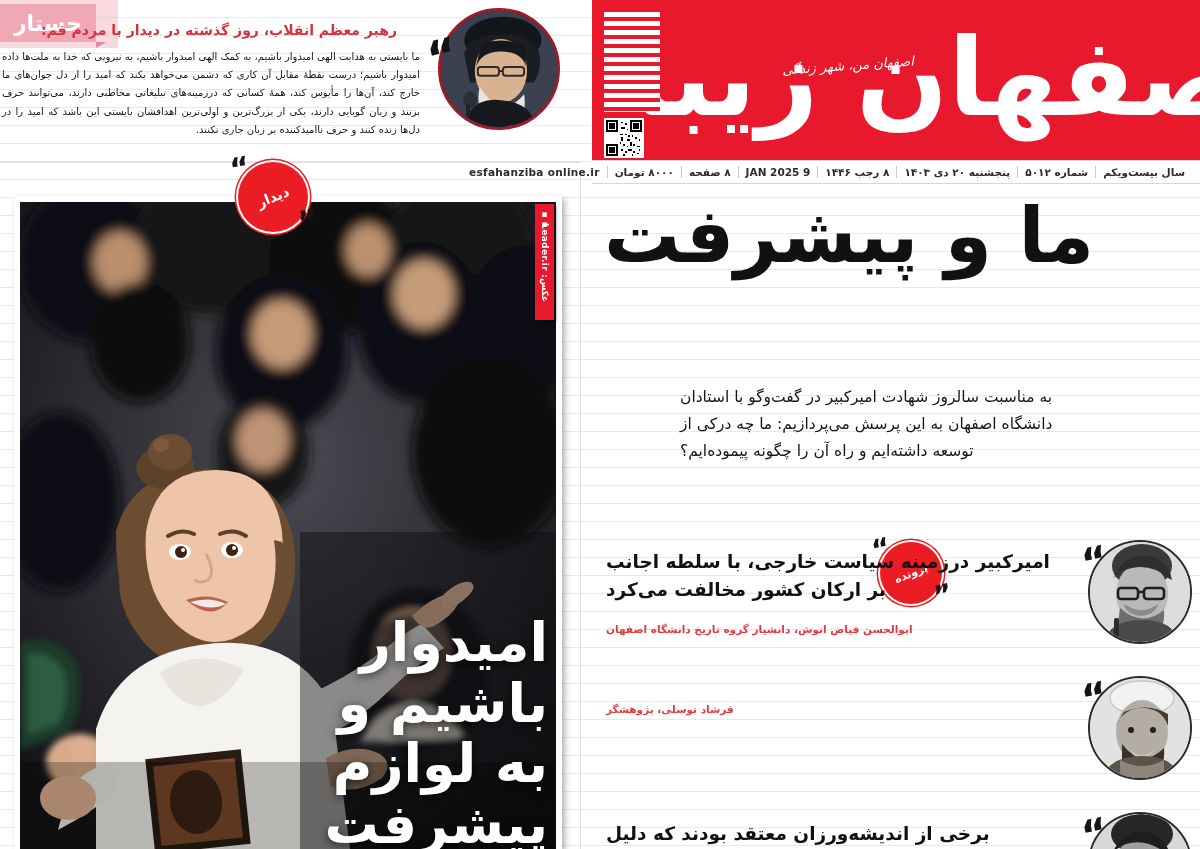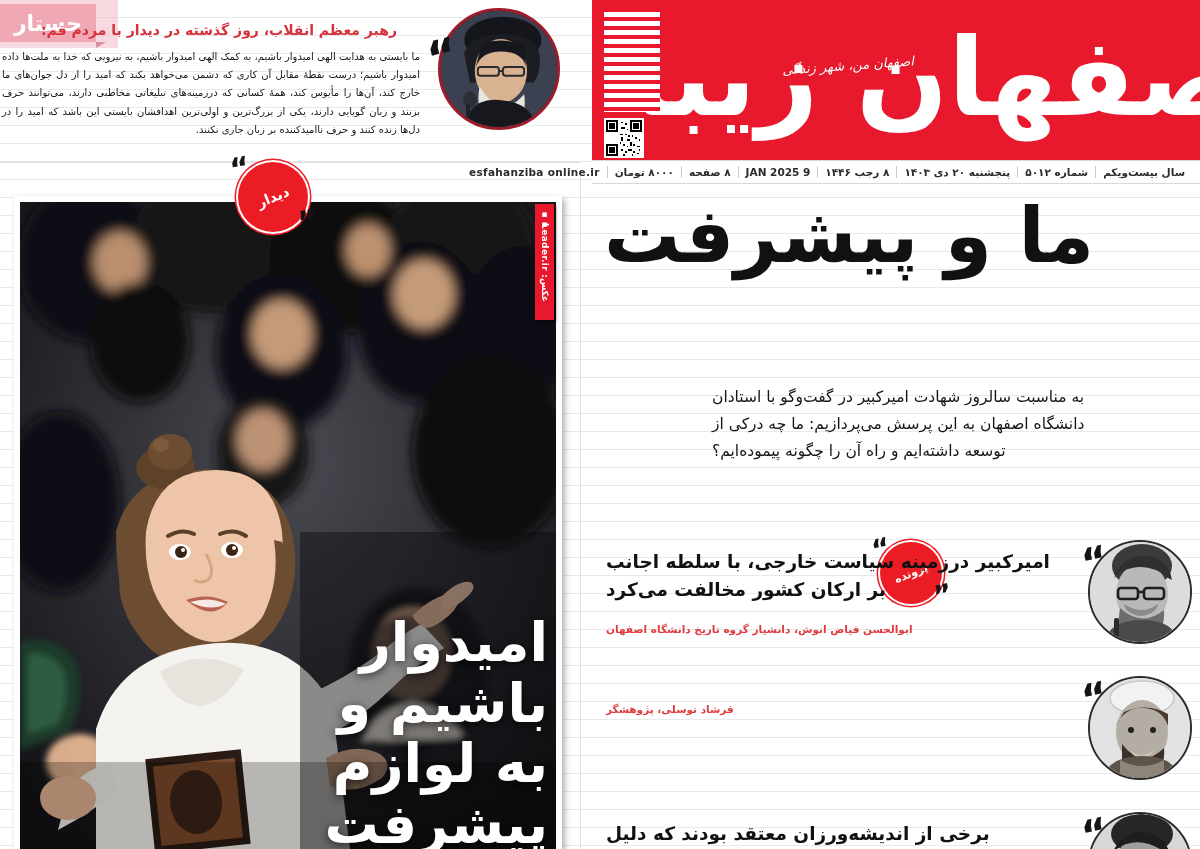--- a/index.html
+++ b/index.html
@@ -78,21 +78,21 @@
   }
   .lead-title{
     direction:rtl;text-align:left;
     font-size:76px;line-height:.96;font-weight:bold;
     letter-spacing:-2px;color:#111;
     padding-left:8px;
     margin:4px;
   }
   .lead-title .l2{display:block;}
   .lead-deck{
-    position:absolute;top:188px;right:80px;width:400px;
+    position:absolute;top:188px;right:112px;width:400px;
     direction:rtl;text-align:left;
     font-size:15.5px;line-height:1.75;color:#16161a;
   }
   .badge-parvandeh{
     position:absolute;top:265px;right:250px;
     width:62px;height:62px;
   }
 
   
   .stamp{position:relative;}

